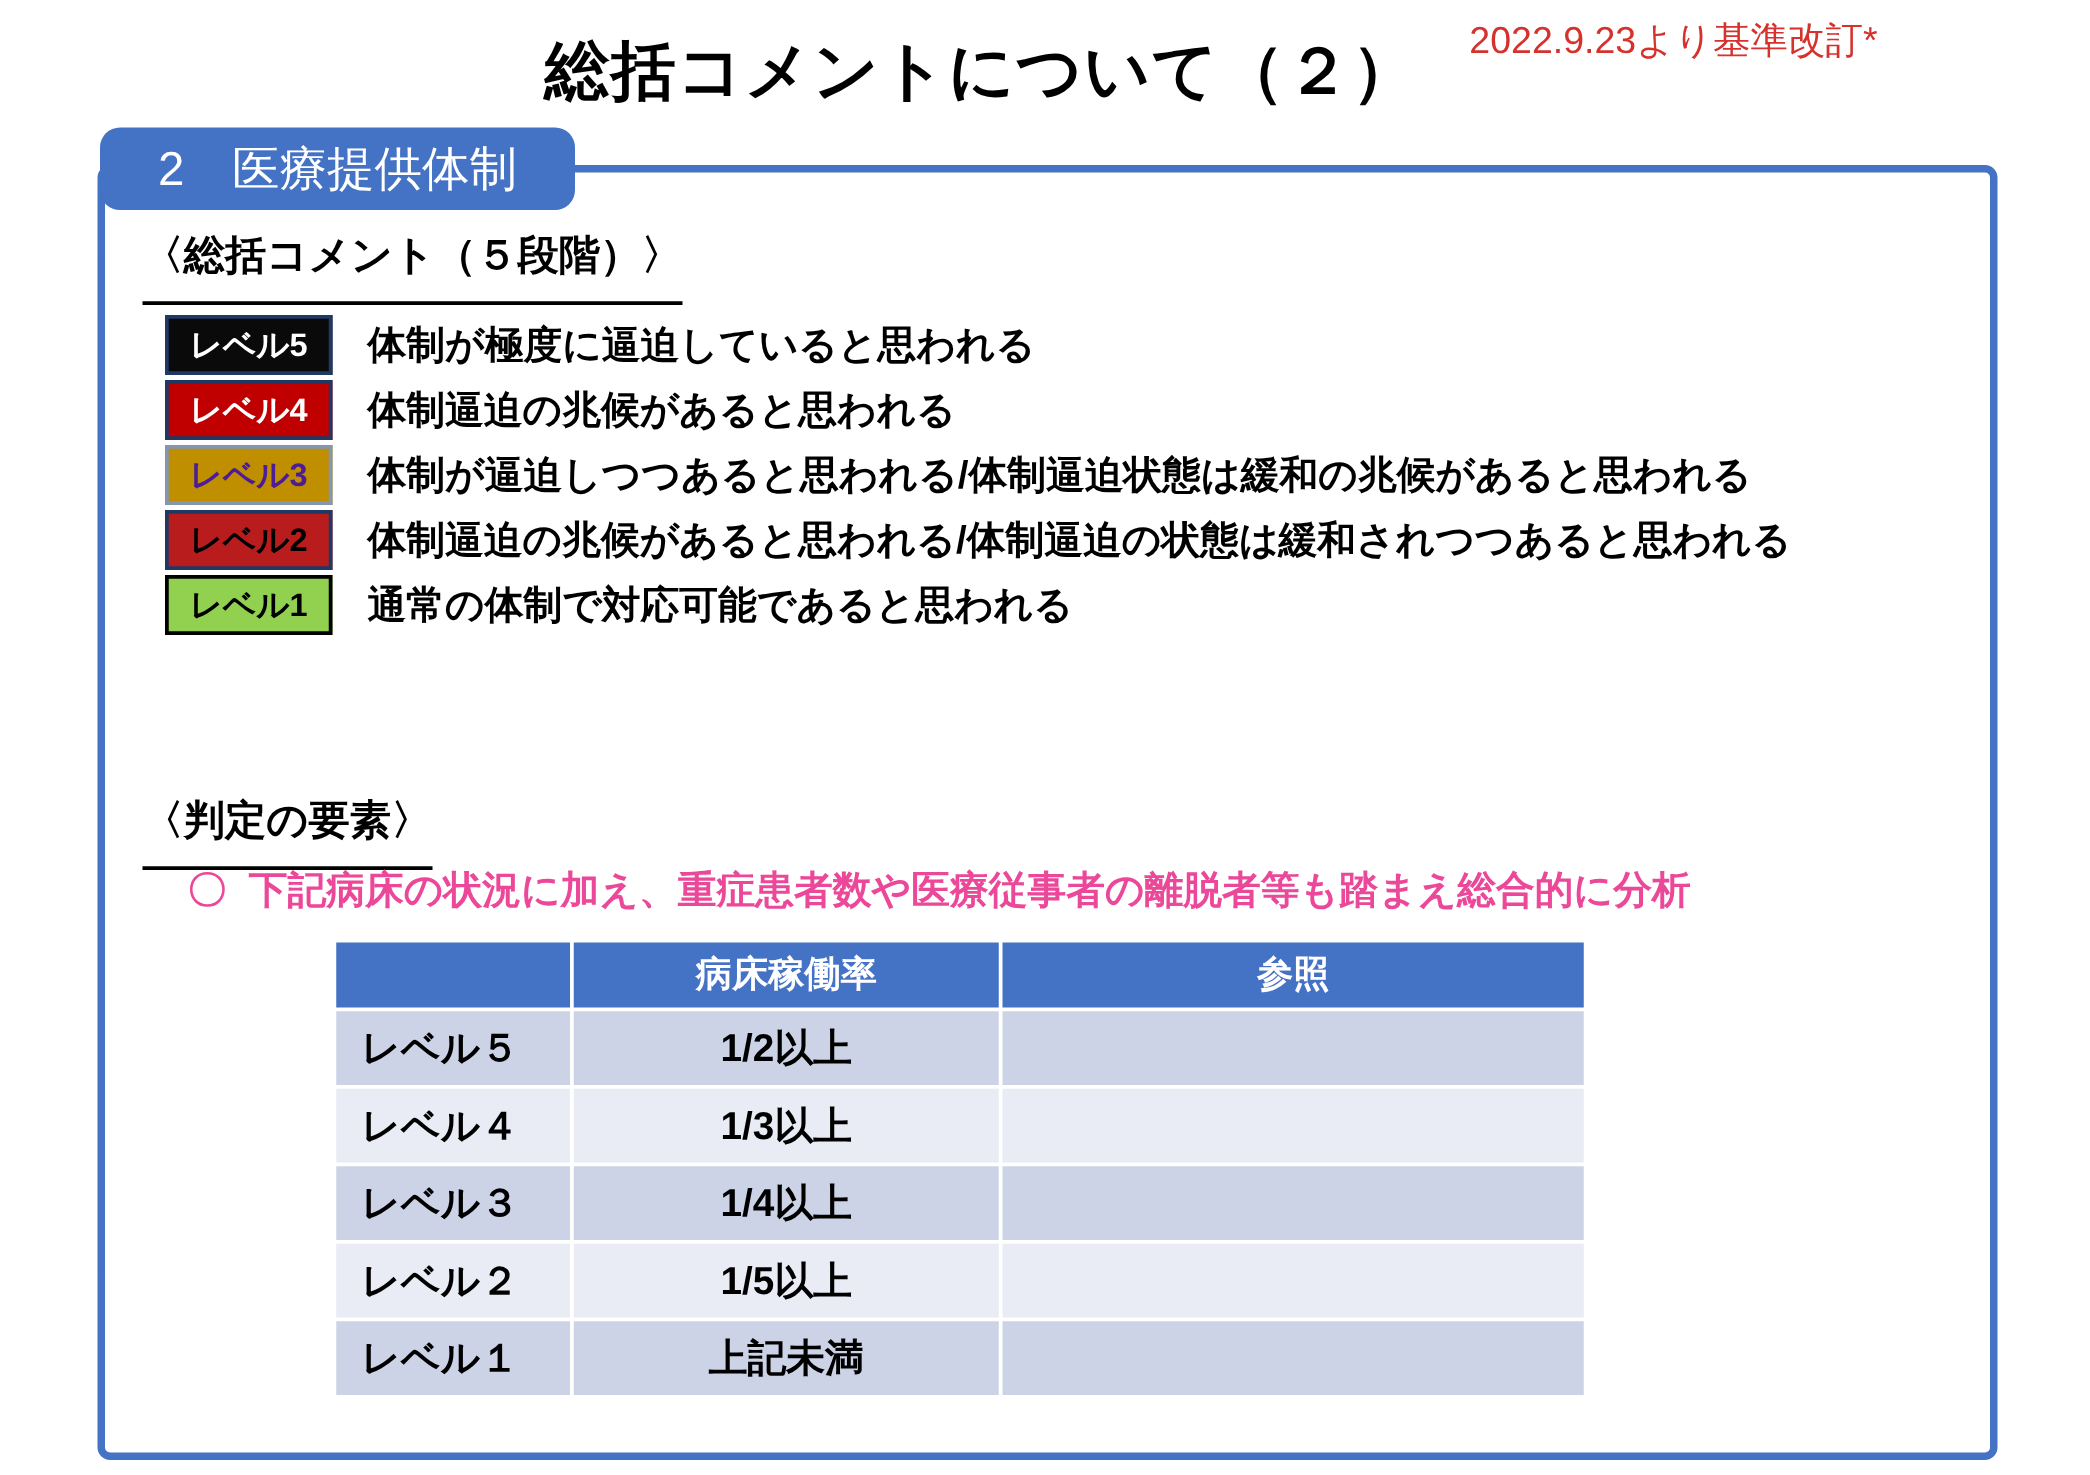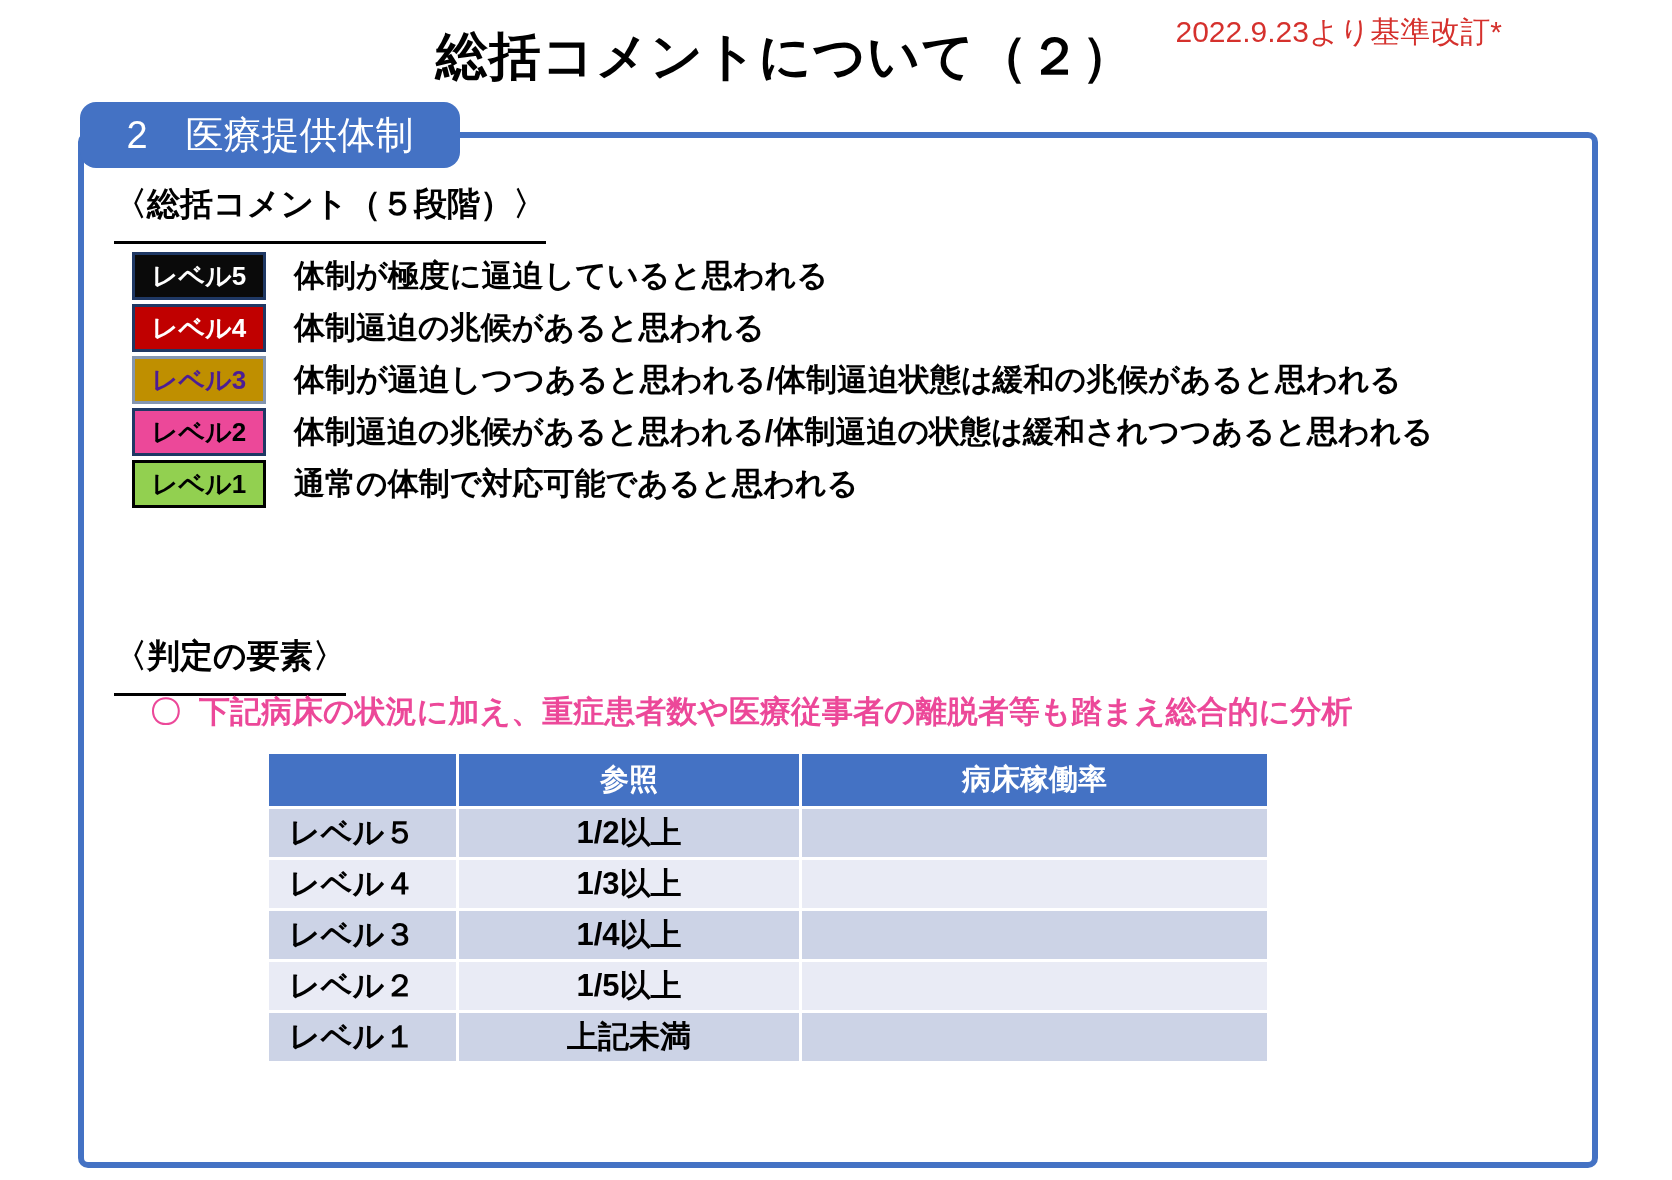--- a/index.html
+++ b/index.html
@@ -137,21 +137,21 @@
   }
   .cell.head {
     height: 52px;
     background: #4472c4;
     color: #ffffff;
     font-size: 29px;
     font-weight: 700;
     justify-content: center;
   }
   .cell.body {
-    height: 48px;
+    height: 59px;
     font-size: 31px;
     font-weight: 700;
     color: #000000;
   }
   .cell.body.level-col { justify-content: flex-start; padding-left: 20px; }
   .cell.body.rate-col  { justify-content: center; }
   .cell.body.ref-col   { justify-content: center; }
   .row-dark  { background: #ccd3e6; }
   .row-light { background: #e9ebf5; }
 </style>
@@ -175,39 +175,39 @@
       </div>
       <div class="level-row">
         <span class="level-badge" style="background: rgb(192, 0, 0); color: rgb(255, 255, 255); border-color: rgb(31, 56, 100);">レベル4</span>
         <span class="level-desc">体制逼迫の兆候があると思われる</span>
       </div>
       <div class="level-row">
         <span class="level-badge" style="background: rgb(191, 143, 0); color: #4c1d95; border-color: rgb(132, 150, 176);">レベル3</span>
         <span class="level-desc">体制が逼迫しつつあると思われる/体制逼迫状態は緩和の兆候があると思われる</span>
       </div>
       <div class="level-row">
-        <span class="level-badge" style="background: #ec4899; color: rgb(0, 0, 0); border-color: rgb(31, 56, 100);">レベル2</span>
+        <span class="level-badge" style="background: #b91c1c; color: rgb(0, 0, 0); border-color: rgb(31, 56, 100);">レベル2</span>
         <span class="level-desc">体制逼迫の兆候があると思われる/体制逼迫の状態は緩和されつつあると思われる</span>
       </div>
       <div class="level-row">
         <span class="level-badge" style="background: rgb(146, 208, 80); color: rgb(0, 0, 0); border-color: rgb(0, 0, 0);">レベル1</span>
         <span class="level-desc">通常の体制で対応可能であると思われる</span>
       </div>
     </div>
 
     <div class="heading criteria">〈判定の要素〉</div>
 
     <div class="bullet-line">
       <span class="bullet-marker">〇</span><span>下記病床の状況に加え、重症患者数や医療従事者の離脱者等も踏まえ総合的に分析</span>
     </div>
 
     <div class="criteria-table">
       <div class="cell head"></div>
+      <div class="cell head">病床稼働率</div>
       <div class="cell head">参照</div>
-      <div class="cell head">病床稼働率</div>
 
       <div class="cell body level-col row-dark">レベル５</div>
       <div class="cell body rate-col row-dark">1/2以上</div>
       <div class="cell body ref-col row-dark"></div>
 
       <div class="cell body level-col row-light">レベル４</div>
       <div class="cell body rate-col row-light">1/3以上</div>
       <div class="cell body ref-col row-light"></div>
 
       <div class="cell body level-col row-dark">レベル３</div>

